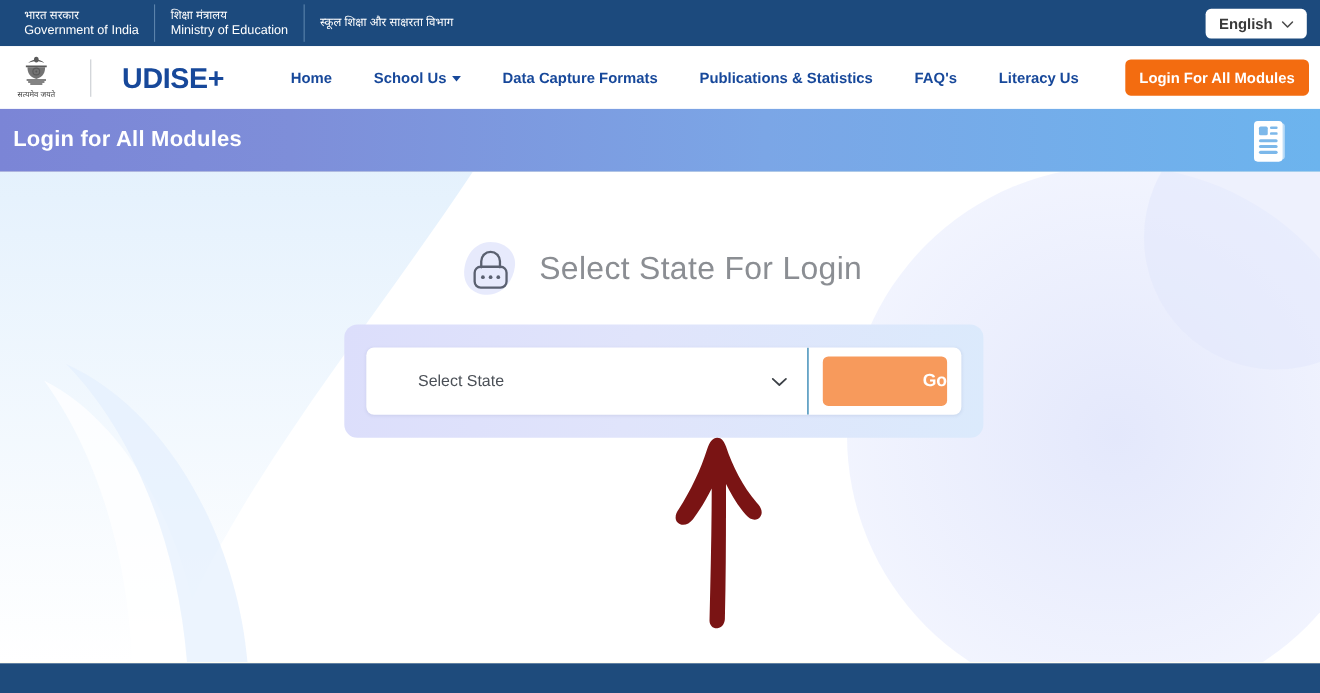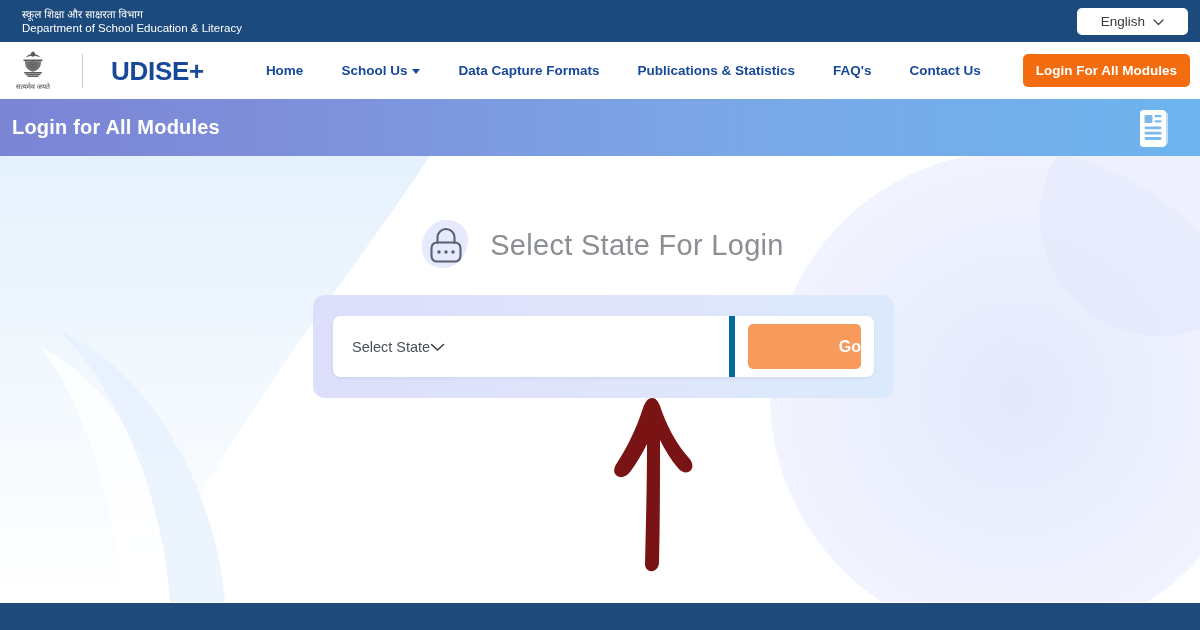--- a/index.html
+++ b/index.html
@@ -24,23 +24,23 @@
     padding: 0 14px;
     height: 34px;
   }
   .gov-group + .gov-group { border-left: 1px solid #5b83ab; }
   .gov-hi { color: #ffffff; font-size: 10.5px; line-height: 13px; white-space: nowrap; }
   .gov-en { color: #ffffff; font-size: 11.5px; line-height: 14px; white-space: nowrap; }
   .lang-wrap { margin-left: auto; margin-right: 12px; }
   .lang-select {
     background: #ffffff; color: #3a3a3a;
     border: none; border-radius: 5px;
-    height: 27px; padding: 0 24px;
+    height: 27px; padding: 0 12px;
     display: flex; align-items: center; gap: 8px;
-    font-size: 13.5px; cursor: pointer; min-width: 85px;
+    font-size: 13.5px; cursor: pointer; min-width: 85px; font-weight: bold;
   }
   .chev { display: inline-block; }
 
   
   .navbar {
     position: relative; z-index: 5;
     height: 57px; width: 100%;
     background: #ffffff;
     display: flex; align-items: center;
     padding: 0 10px 0 12px;
@@ -114,23 +114,24 @@
     background: linear-gradient(100deg, #dcdefb 0%, #e0e4fb 45%, #dbeafc 100%);
     display: flex; align-items: center; justify-content: center;
   }
   .select-inner {
     width: 541px; height: 61px;
     background: #ffffff; border-radius: 7px;
     box-shadow: 0 1px 3px rgba(60,70,120,0.10);
     display: flex; align-items: stretch; overflow: hidden;
   }
   .state-select {
-    flex: 1; display: flex; align-items: center; justify-content: flex-start;
+    flex: 1; display: flex; align-items: center; justify-content: space-between;
     padding: 0 18px 0 19px; cursor: pointer;
-    border-right: 6px solid #0369a1;
+    border-right: 1px solid #0369a1;
+    margin-left: 28px;
   }
   .state-select-value { color: #4b5057; font-size: 14.5px; }
   .sel-chev { color: #3c4147; font-size: 14px; line-height: 1; }
   .go-cell { display: flex; align-items: center; padding: 0 13px; }
   .go-btn {
     background: #f79a5c; color: #ffffff;
     border: none; border-radius: 5px;
     width: 113px; height: 45px;
     font-size: 16px; font-weight: bold; cursor: pointer;
     font-family: "Liberation Sans", sans-serif;
@@ -149,22 +150,29 @@
     background: #1e4b7c; z-index: 5;
   }
 </style>
 </head>
 <body>
 
 <div id="page">
 
   <div class="govbar">
     <div class="gov-group">
+      <span class="gov-hi">भारत सरकार</span>
+      <span class="gov-en">Government of India</span>
+    </div>
+    <div class="gov-group">
+      <span class="gov-hi">शिक्षा मंत्रालय</span>
+      <span class="gov-en">Ministry of Education</span>
+    </div>
+    <div class="gov-group">
       <span class="gov-hi">स्कूल शिक्षा और साक्षरता विभाग</span>
-      <span class="gov-en">Department of School Education &amp; Literacy</span>
     </div>
 
     <div class="lang-wrap">
       <div class="lang-select">
         <span>English</span>
         <span class="chev">
           <svg width="11" height="7" viewBox="0 0 11 7" aria-hidden="true">
             <path d="M1 1 L5.5 5.5 L10 1" fill="none" stroke="#4a4a4a" stroke-width="1.4" stroke-linecap="round" stroke-linejoin="round"></path>
           </svg>
         </span>
@@ -205,21 +213,21 @@
       <a class="nav-link" href="#">
         <span>Data Capture Formats</span>
       </a>
       <a class="nav-link" href="#">
         <span>Publications &amp; Statistics</span>
       </a>
       <a class="nav-link" href="#">
         <span>FAQ's</span>
       </a>
       <a class="nav-link" href="#">
-        <span>Contact Us</span>
+        <span>Literacy Us</span>
       </a>
       <button class="login-btn">Login For All Modules</button>
     </nav>
   </div>
 
   <div class="banner">
     <span class="banner-title">Login for All Modules</span>
     <span class="banner-icon">
       <svg width="46" height="46" viewBox="0 0 46 46" aria-hidden="true">
         <rect x="24" y="7" width="8" height="33" rx="3" fill="#ffffff" opacity=".55"></rect>

